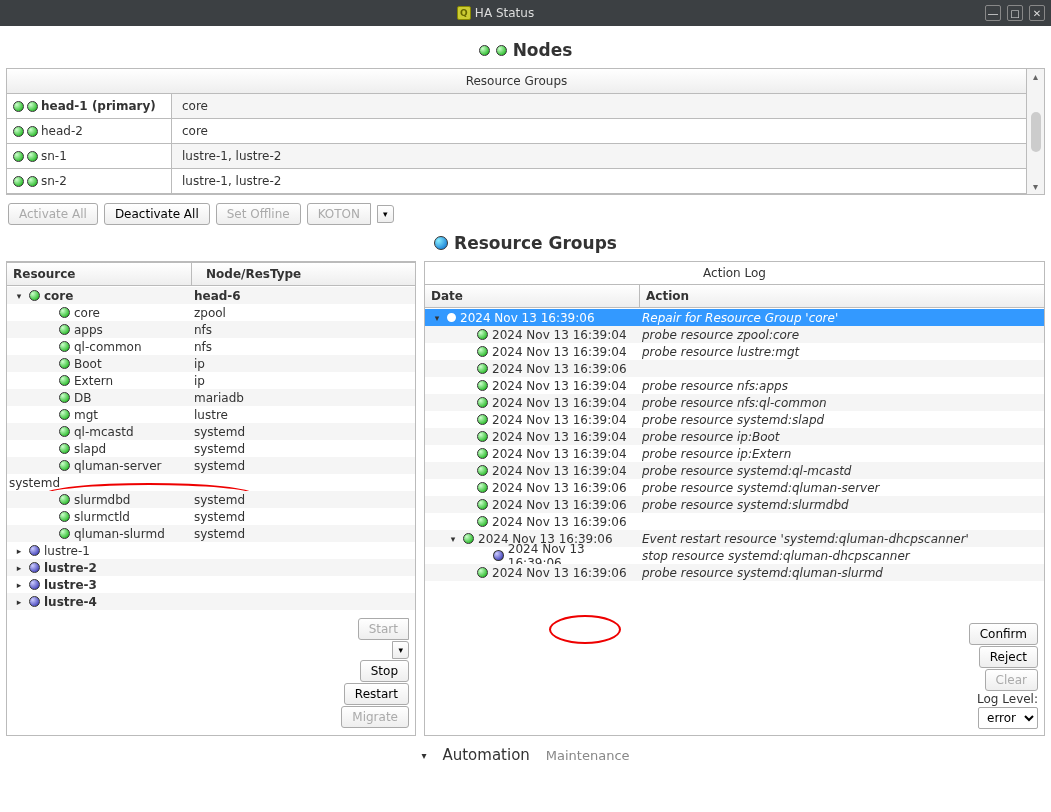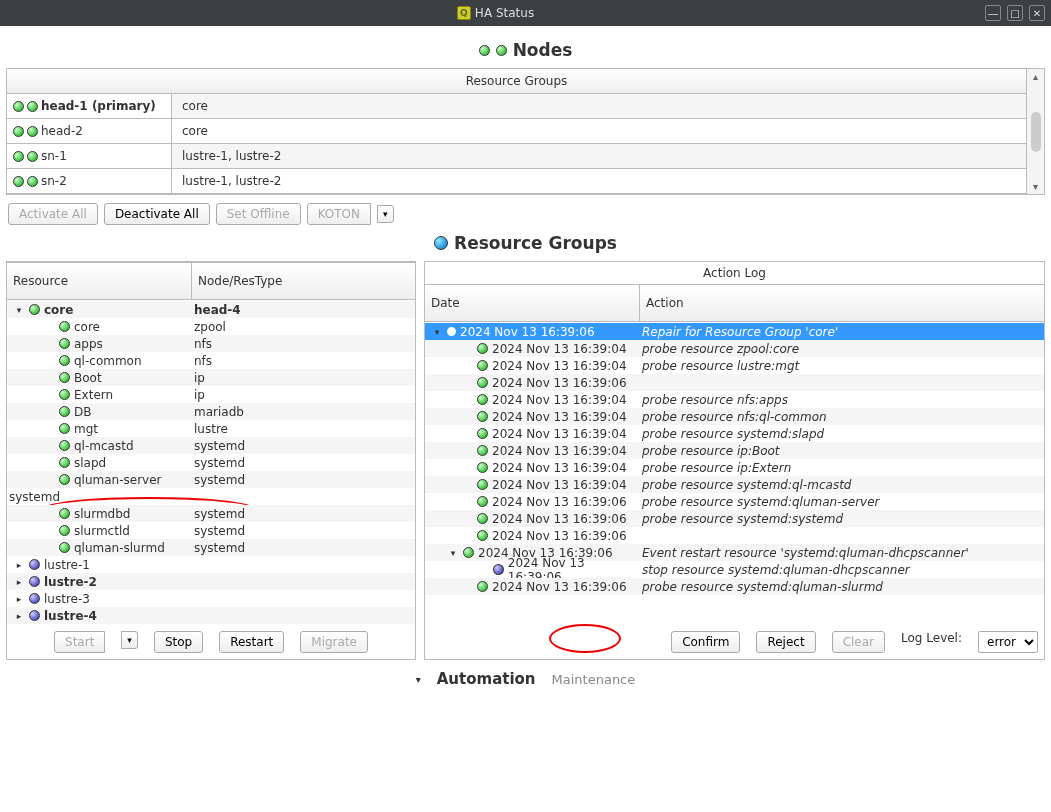--- a/index.html
+++ b/index.html
@@ -33,45 +33,45 @@
 
 .btnrow { display: flex; gap: 6px; margin: 8px 0; padding-left: 2px; align-items: center; }
 .btn { background: linear-gradient(#fff,#eee); border: 1px solid #aaa; border-radius: 3px; padding: 3px 10px; cursor: pointer; font-size: 12px; }
 .btn.disabled { color: #aaa; }
 
 .panels { display: flex; gap: 8px; }
 .panel { border: 1px solid #bbb; flex: 1; display: flex; flex-direction: column; }
 .panel-left { flex: 0 0 410px; }
 .panel-title { text-align: center; padding: 4px; font-size: 12px; }
 .panel-header { display: flex; background: linear-gradient(#fff,#eee); border-top: 1px solid #bbb; border-bottom: 1px solid #bbb; }
-.panel-header div { padding: 11px 6px; }
+.panel-header div { padding: 4px 6px; font-weight: bold; }
 .ph-res { width: 185px; border-right: 1px solid #bbb; }
-.ph-node { flex: 1; }
+.ph-node { flex: 1; margin-left: 8px; }
 .ph-date { width: 215px; border-right: 1px solid #bbb; }
 .ph-action { flex: 1; }
 
 .tree { flex: 1; overflow-y: auto; padding: 1px 0; }
 .tree-row { display: flex; align-items: center; height: 17px; padding: 0 2px; position: relative; }
 .tree-row:nth-child(even) { background: #f5f5f5; }
 .tree-row.selected { background: #3399ff; color: #fff; }
 .tree-row.selected .dot-ring { border-color: #fff; }
 .indent { display: inline-block; }
 .exp { width: 12px; display: inline-block; text-align: center; font-size: 9px; color: #333; cursor: pointer; }
 .tr-res { width: 185px; display: flex; align-items: center; gap: 4px; }
 .tr-node { flex: 1; }
 .tr-date { width: 215px; display: flex; align-items: center; gap: 4px; }
 .tr-action { flex: 1; font-style: italic; }
 
 .highlight-ellipse { position: absolute; border: 2px solid #e00; border-radius: 50%; pointer-events: none; }
 
-.bottom-btns { display: flex; padding: 6px; gap: 16px; align-items: flex-start; }
+.bottom-btns { display: flex; padding: 6px; gap: 1px; align-items: flex-end; flex-direction: column; }
 .bottom-btns .spacer { flex: 1; }
 
 .footer { text-align: center; padding: 10px 0 4px; display: flex; align-items: center; justify-content: center; gap: 16px; }
-.automation { font-weight: bold; font-size: 15px; }
+.automation { font-weight: normal; font-size: 15px; }
 .maint { color: #888; font-size: 13px; }
 
 select { border: 1px solid #aaa; border-radius: 2px; padding: 2px 4px; font-size: 12px; background: #fff; }
 .q-icon { width: 14px; height: 14px; background: #cc3; border: 1px solid #880; border-radius: 2px; display: inline-flex; align-items: center; justify-content: center; font-size: 9px; font-weight: bold; color: #660; }
 </style>
 </head>
 <body>
 
 <div class="titlebar">
   <div class="spacer"></div>
@@ -164,21 +164,21 @@
       </div>
       <div class="tree" id="res-tree" style="height:380px; position:relative;">
         <div class="highlight-ellipse" style="left:38px; top:197px; width:208px; height:22px;"></div>
       <div class="tree-row">
             <div class="tr-res">
               <span class="indent" style="width:0px"></span>
     <span class="exp">▾</span>
     <span class="dot dot-green"></span>
     <span style="font-weight:bold">core</span>
             </div>
-    <div class="tr-node" style="font-weight:bold">head-4</div>
+    <div class="tr-node" style="font-weight:bold">head-6</div>
           </div>
           <div class="tree-row">
             <div class="tr-res">
               <span class="indent" style="width:30px"></span>
     <span class="exp"></span>
     <span class="dot dot-green"></span>
     <span style="">core</span>
             </div>
     <div class="tr-node" style="">zpool</div>
           </div>
@@ -309,21 +309,21 @@
     <span class="dot dot-blue"></span>
     <span style="font-weight:bold">lustre-2</span>
             </div>
     <div class="tr-node" style="font-weight:bold"></div>
           </div>
           <div class="tree-row">
             <div class="tr-res">
               <span class="indent" style="width:0px"></span>
     <span class="exp">▸</span>
     <span class="dot dot-blue"></span>
-    <span style="font-weight:normal">lustre-3</span>
+    <span style="font-weight:bold">lustre-3</span>
             </div>
     <div class="tr-node" style="font-weight:bold"></div>
           </div>
           <div class="tree-row">
             <div class="tr-res">
               <span class="indent" style="width:0px"></span>
     <span class="exp">▸</span>
     <span class="dot dot-blue"></span>
     <span style="font-weight:bold">lustre-4</span>
             </div>
@@ -446,21 +446,21 @@
             </div>
     <div class="tr-action">probe resource systemd:qluman-server</div>
           </div>
           <div class="tree-row">
             <div class="tr-date">
               <span class="indent" style="width:30px"></span>
     <span class="exp"></span>
     <span class="dot dot-green"></span>
     <span>2024 Nov 13 16:39:06</span>
             </div>
-    <div class="tr-action">probe resource systemd:systemd</div>
+    <div class="tr-action">probe resource systemd:slurmdbd</div>
           </div>
           <div class="tree-row">
             <div class="tr-date">
               <span class="indent" style="width:30px"></span>
     <span class="exp"></span>
     <span class="dot dot-green"></span>
     <span>2024 Nov 13 16:39:06</span>
             </div>
           </div>
           <div class="tree-row">

